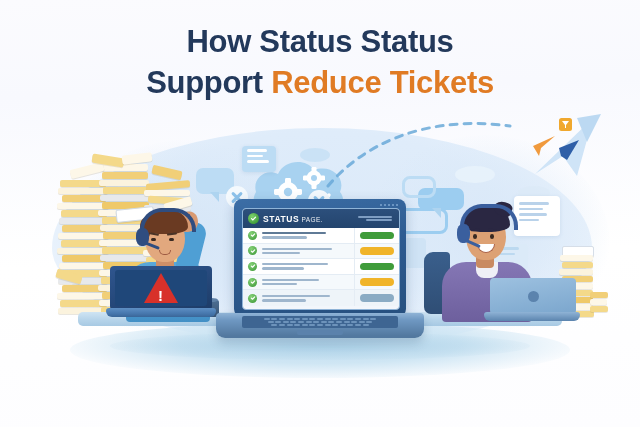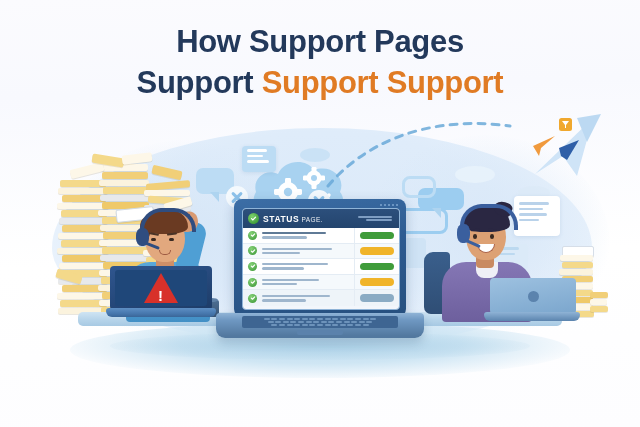--- a/index.html
+++ b/index.html
@@ -604,17 +604,17 @@
             <i class="kb-key"></i>
             <i class="kb-key"></i>
           <i class="kb-key"></i>
         </span>
       </div>
       <div class="cl-pad"></div>
     </div>
   </div>
 
   <div class="title-wrap">
-    <div class="title-line">How Support Pages</div>
-    <div class="title-line"><span>Support </span><span class="hl">Support Support</span></div>
+    <div class="title-line">How Status Status</div>
+    <div class="title-line"><span>Support </span><span class="hl">Reduce Tickets</span></div>
   </div>
 
 </div>
 
 </body></html>

